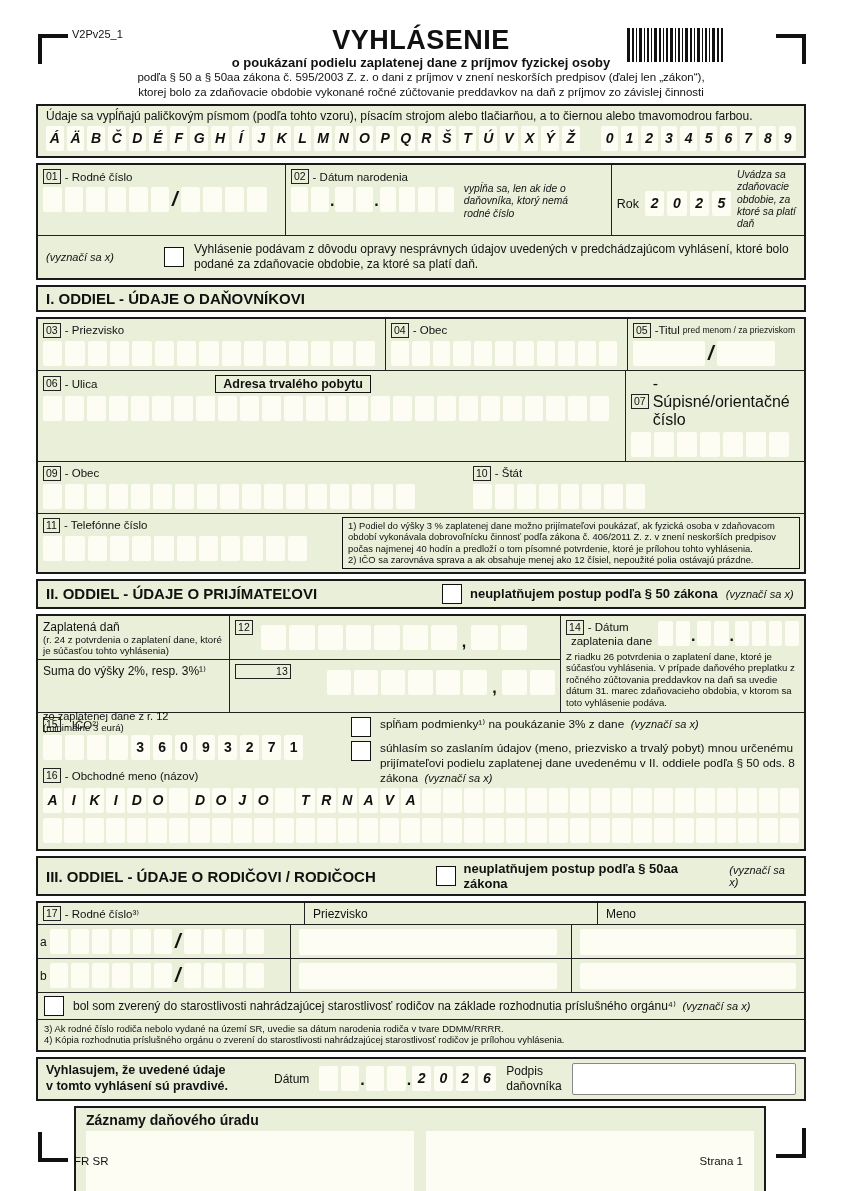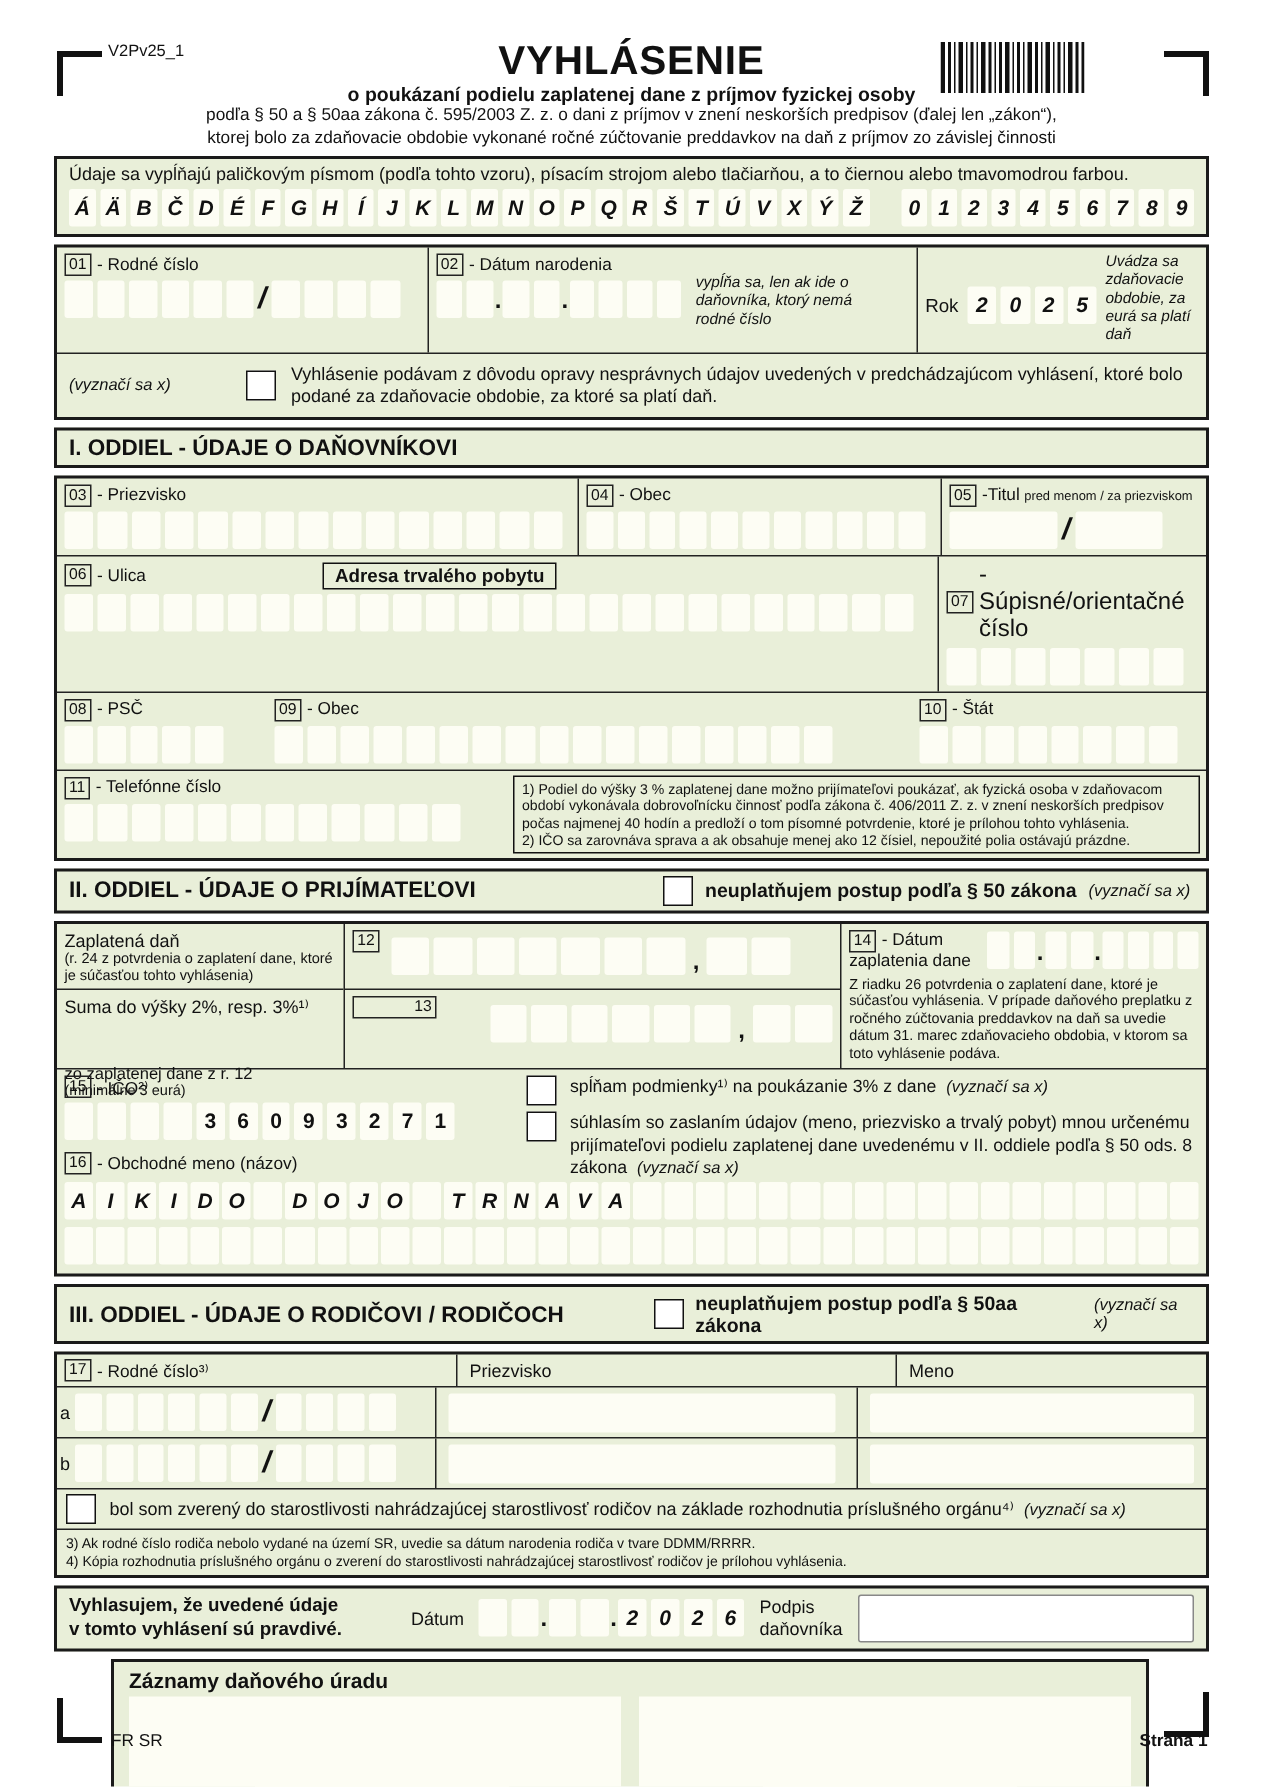--- a/index.html
+++ b/index.html
@@ -201,21 +201,21 @@
         <div class="note-sm" style="width:112px;margin-left:10px;margin-top:14px;">vypĺňa sa, len ak ide o daňovníka, ktorý nemá rodné číslo</div>
       </div>
       <div class="pad" style="flex:1;display:flex;align-items:center;gap:6px;">
         <span style="font-size:12.5px;margin-top:8px;">Rok</span>
         <div class="comb slant" style="width:86px;margin-top:8px;">
             <div class="cell">2</div>
             <div class="cell">0</div>
             <div class="cell">2</div>
             <div class="cell">5</div>
           </div>
-        <div class="note-sm" style="width:62px;">Uvádza sa zdaňovacie obdobie, za eurá sa platí daň</div>
+        <div class="note-sm" style="width:62px;">Uvádza sa zdaňovacie obdobie, za ktoré sa platí daň</div>
       </div>
     </div>
     <div class="row pad" style="align-items:center;gap:10px;padding:6px 8px;">
       <span class="itnote" style="width:108px;">(vyznačí sa x)</span>
       <span class="chk"></span>
       <span style="font-size:12px;line-height:1.25;flex:1;">Vyhlásenie podávam z dôvodu opravy nesprávnych údajov uvedených v predchádzajúcom vyhlásení, ktoré bolo podané za zdaňovacie obdobie, za ktoré sa platí daň.</span>
     </div>
   </div>
 
   <div class="bar">
@@ -324,33 +324,20 @@
             <div class="cell"></div>
             <div class="cell"></div>
             <div class="cell"></div>
             <div class="cell"></div>
             <div class="cell"></div>
             <div class="cell"></div>
           </div>
       </div>
     </div>
     <div class="row bdr">
-      <div class="pad" style="width:140px;">
-        <div class="labelrow">
-          <span class="fnum">08</span>
-          <span class="flabel">- PSČ</span>
-        </div>
-        <div class="comb" style="width:106px;">
-            <div class="cell"></div>
-            <div class="cell"></div>
-            <div class="cell"></div>
-            <div class="cell"></div>
-            <div class="cell"></div>
-          </div>
-      </div>
       <div class="pad" style="width:430px;">
         <div class="labelrow">
           <span class="fnum">09</span>
           <span class="flabel">- Obec</span>
         </div>
         <div class="comb" style="width:372px;">
             <div class="cell"></div>
             <div class="cell"></div>
             <div class="cell"></div>
             <div class="cell"></div>
@@ -462,21 +449,21 @@
               <div class="cell"></div>
             </div>
           <span class="punct" style="align-self:center;margin-top:10px;">,</span>
           <div class="comb" style="width:56px;">
               <div class="cell"></div>
               <div class="cell"></div>
             </div>
         </div>
       </div>
       <div class="pad" style="flex:1;">
-        <div style="display:flex;gap:6px;">
+        <div style="display:flex;gap:6px;text-align:right;">
           <div style="width:86px;">
             <div class="labelrow" style="margin-bottom:0;">
               <span class="fnum">14</span>
               <span class="flabel">- Dátum</span>
             </div>
             <div class="flabel">zaplatenia dane</div>
           </div>
           <div class="fl">
             <div class="comb" style="width:32px;">
                 <div class="cell"></div>
@@ -728,14 +715,14 @@
     <div class="zazboxes">
       <div class="zazbox"></div>
       <div class="zazbox"></div>
     </div>
 
   </div>
 </div>
 
 <div class="footer" style="position:absolute;left:0;right:0;top:1146px;">
   <span style="margin-left:38px;">FR SR</span>
-  <span style="font-weight:bold;">Strana 1</span>
+  <span style="font-weight:normal;margin-right:62px;">Strana 1</span>
 </div>
 
 </body></html>

